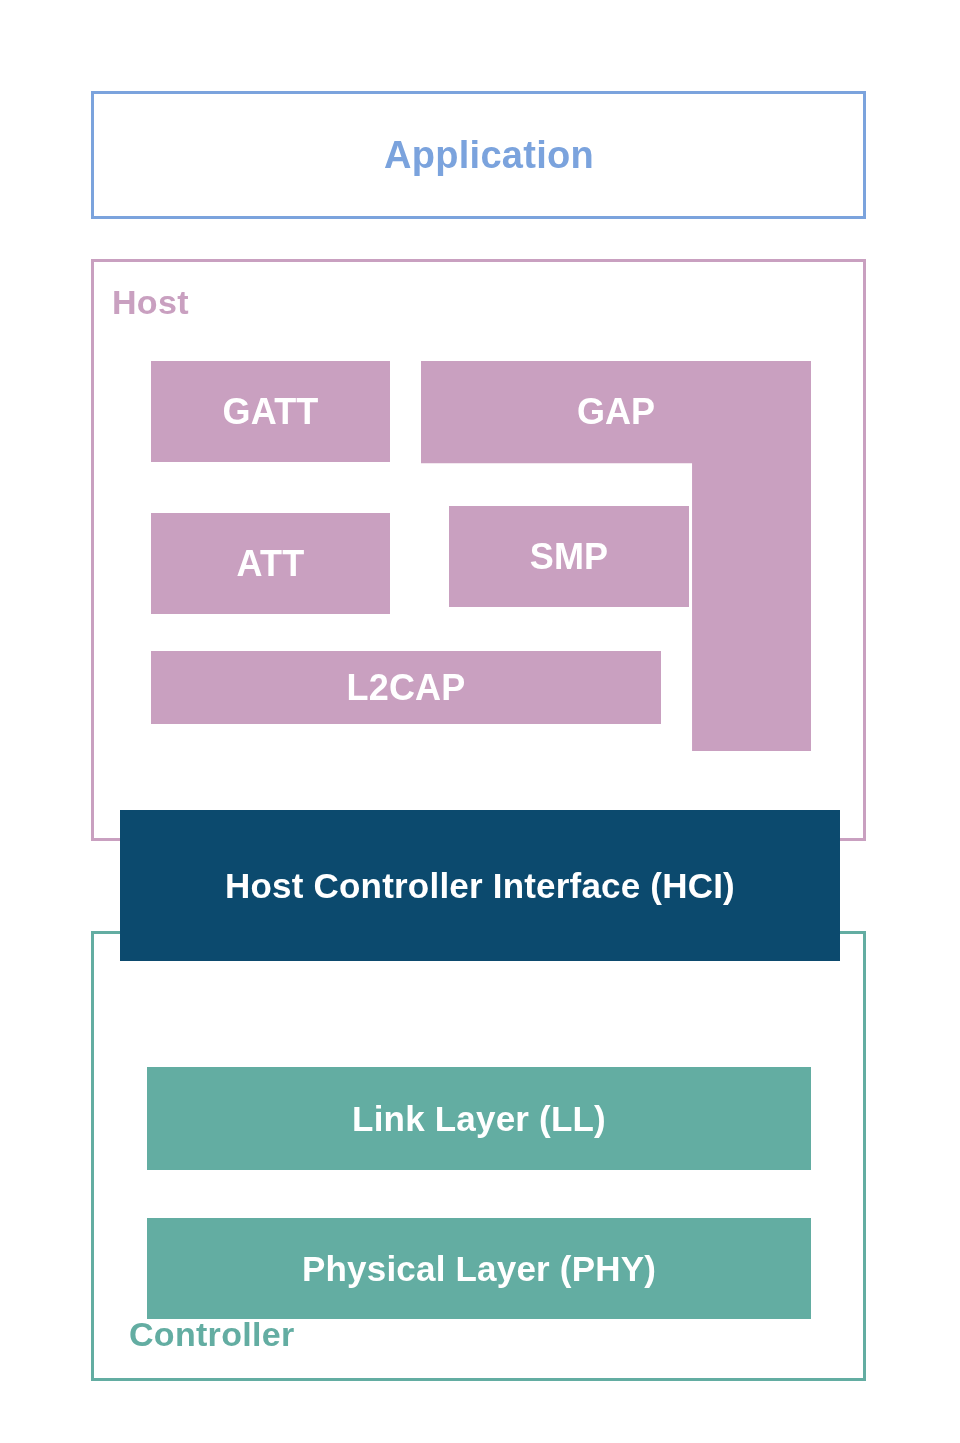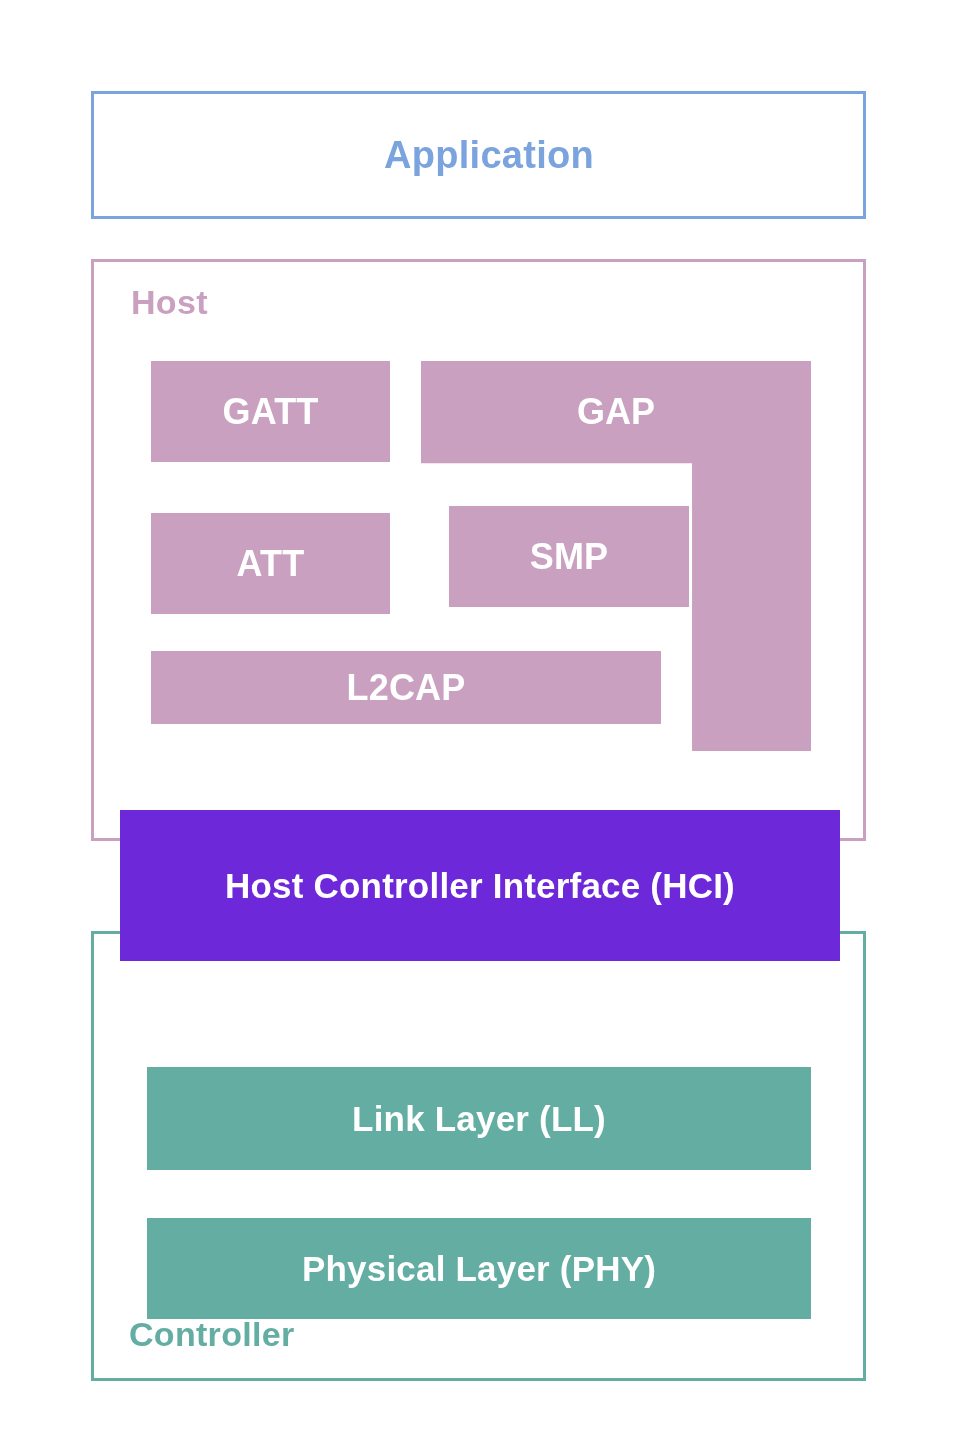--- a/index.html
+++ b/index.html
@@ -56,41 +56,41 @@
     font-weight: bold;
     letter-spacing: 0.3px;
     white-space: nowrap;
   }
   #application-label {
     color: #7ba3dd;
     font-size: 38px;
     font-weight: bold;
   }
   #host-label {
-    left: 131px; top: 283px;
+    left: 112px; top: 283px;
     color: #c9a0c0;
   }
   #controller-label {
     left: 129px; top: 1315px;
     color: #63ada2;
   }
 
   
   .block {
     display: flex;
     align-items: center;
     justify-content: center;
     color: #ffffff;
     font-weight: bold;
     letter-spacing: 0.2px;
     white-space: nowrap;
   }
   .block-host { background: #c9a0c0; }
   .block-ctrl { background: #63ada2; margin-top: 46px; }
-  .block-hci  { background: #6d28d9; }
+  .block-hci  { background: #0c4a6e; }
 
   #block-gatt  { left: 151px; top: 361px; width: 239px; height: 101px; font-size: 36px; }
   #block-att   { left: 151px; top: 513px; width: 239px; height: 101px; font-size: 36px; }
   #block-smp   { left: 421px; top: 506px; width: 240px; height: 101px; font-size: 36px; margin-left: 28px; }
   #block-l2cap { left: 151px; top: 651px; width: 510px; height: 73px; font-size: 36px; }
 
   
   #block-gap {
     left: 421px; top: 361px;
     width: 390px; height: 390px;

